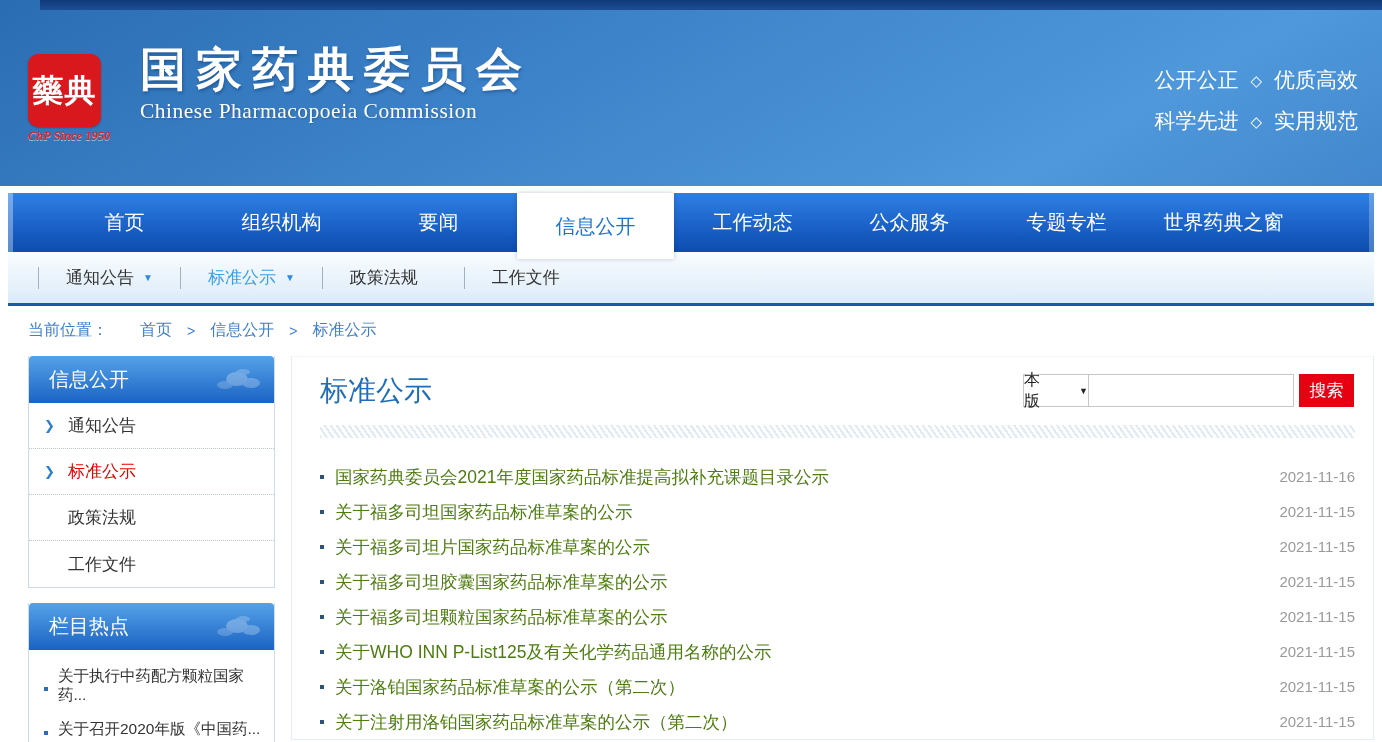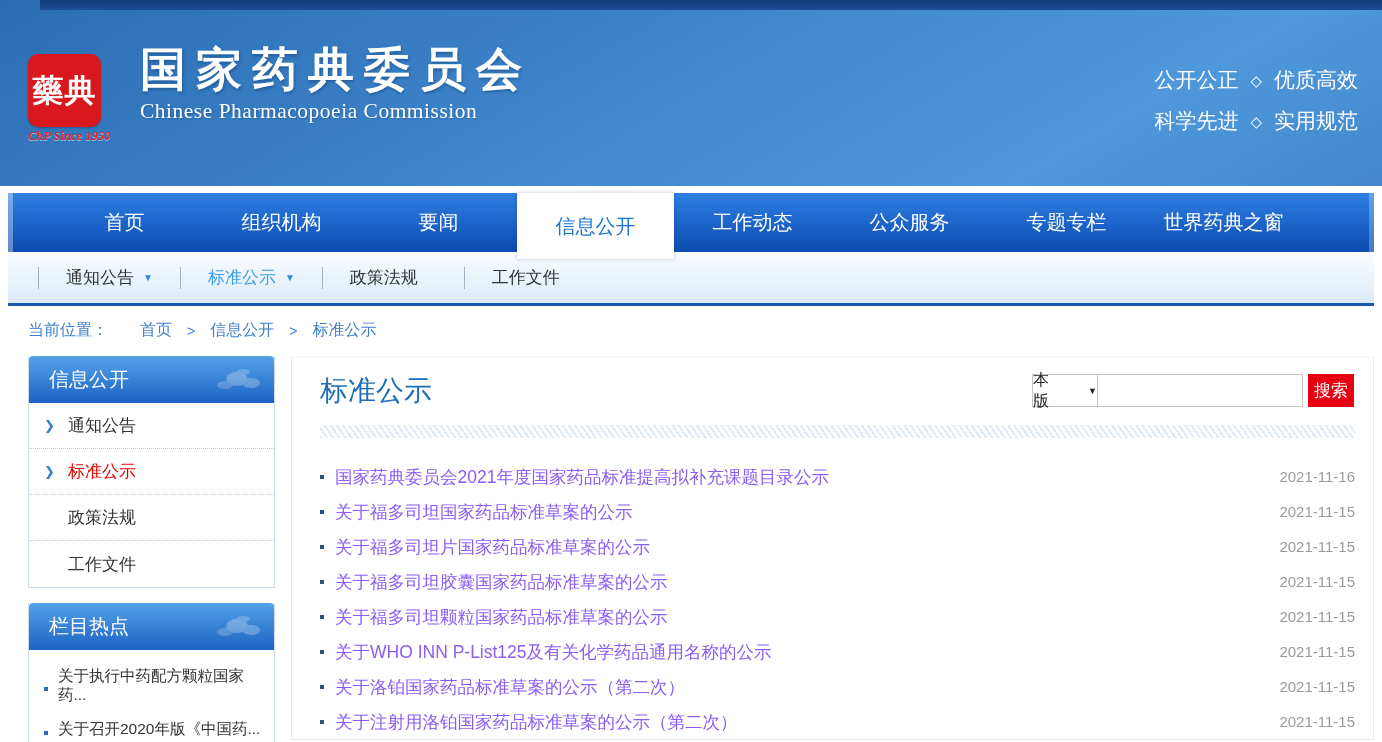--- a/index.html
+++ b/index.html
@@ -81,28 +81,28 @@
   
   .content{flex:1;min-height:382px;background:#fff;border:1px solid #e4edf7;
     border-top-color:#f0f6fb;padding:17px 18px 0 28px;position:relative;}
   .page-title{font-size:28px;font-weight:normal;color:#1f6db8;line-height:34px;}
   .search{position:absolute;right:19px;top:17px;display:flex;align-items:center;}
   .select{width:66px;height:33px;border:1px solid #c6c6c6;background:#fff;display:flex;
     align-items:center;justify-content:center;font-size:16px;color:#222;cursor:pointer;gap:23px;}
   .select-caret{font-size:9px;color:#222;margin-left:9px;}
   .search-input{width:206px;height:33px;border:1px solid #c6c6c6;margin-left:-1px;
     outline:none;font-size:15px;padding:0 8px;}
-  .search-btn{width:46px;height:33px;margin-left:5px;border:none;background:#e60012;
+  .search-btn{width:55px;height:33px;margin-left:5px;border:none;background:#e60012;
     color:#fff;font-size:17px;cursor:pointer;font-family:inherit;}
   .hatch{height:13px;margin-top:17px;
     background:repeating-linear-gradient(55deg,#dfeaf5 0 2px,#ffffff 2px 5px);}
   .news-list{margin-top:21px;}
   .news-row{display:flex;align-items:center;height:35px;cursor:pointer;}
   .news-bullet{width:4px;height:4px;background:#2f5376;margin-right:11px;flex-shrink:0;}
-  .news-title{flex:1;font-size:17.5px;color:#8b5cf6;text-decoration:none;white-space:nowrap;
+  .news-title{flex:1;font-size:17.5px;color:#4d7c0f;text-decoration:none;white-space:nowrap;
     overflow:hidden;text-overflow:ellipsis;}
   .news-date{margin-left:20px;font-size:15px;color:#9a9a9a;flex-shrink:0;}
 </style>
 </head>
 <body>
 
 <header class="header">
   <div class="topstrip"></div>
   <div class="logo-area">
     <div class="logo-box">藥典</div>

